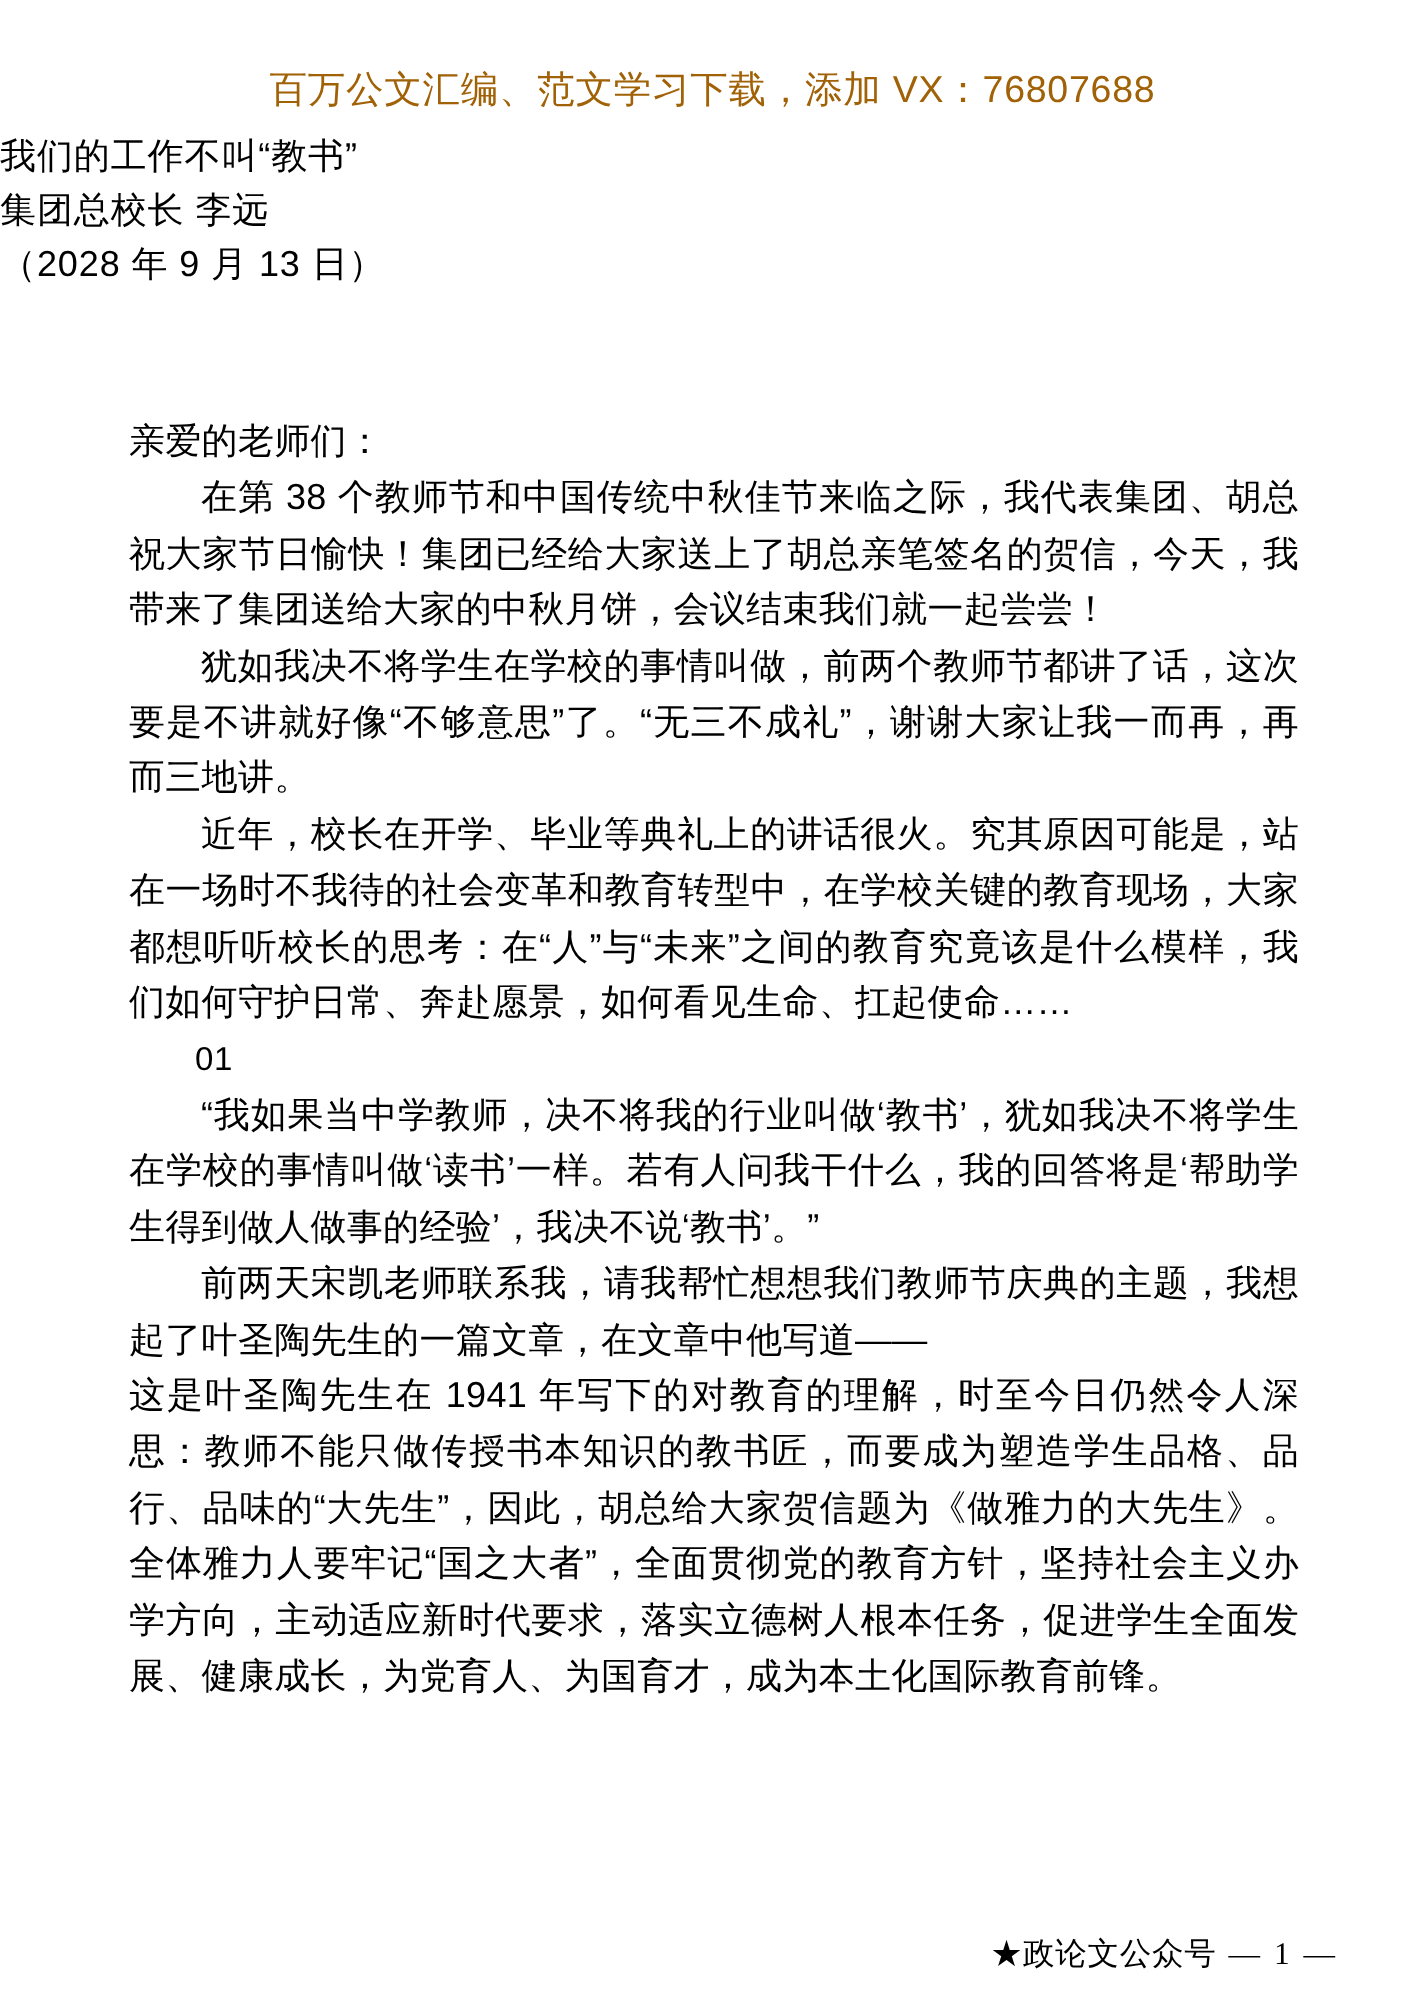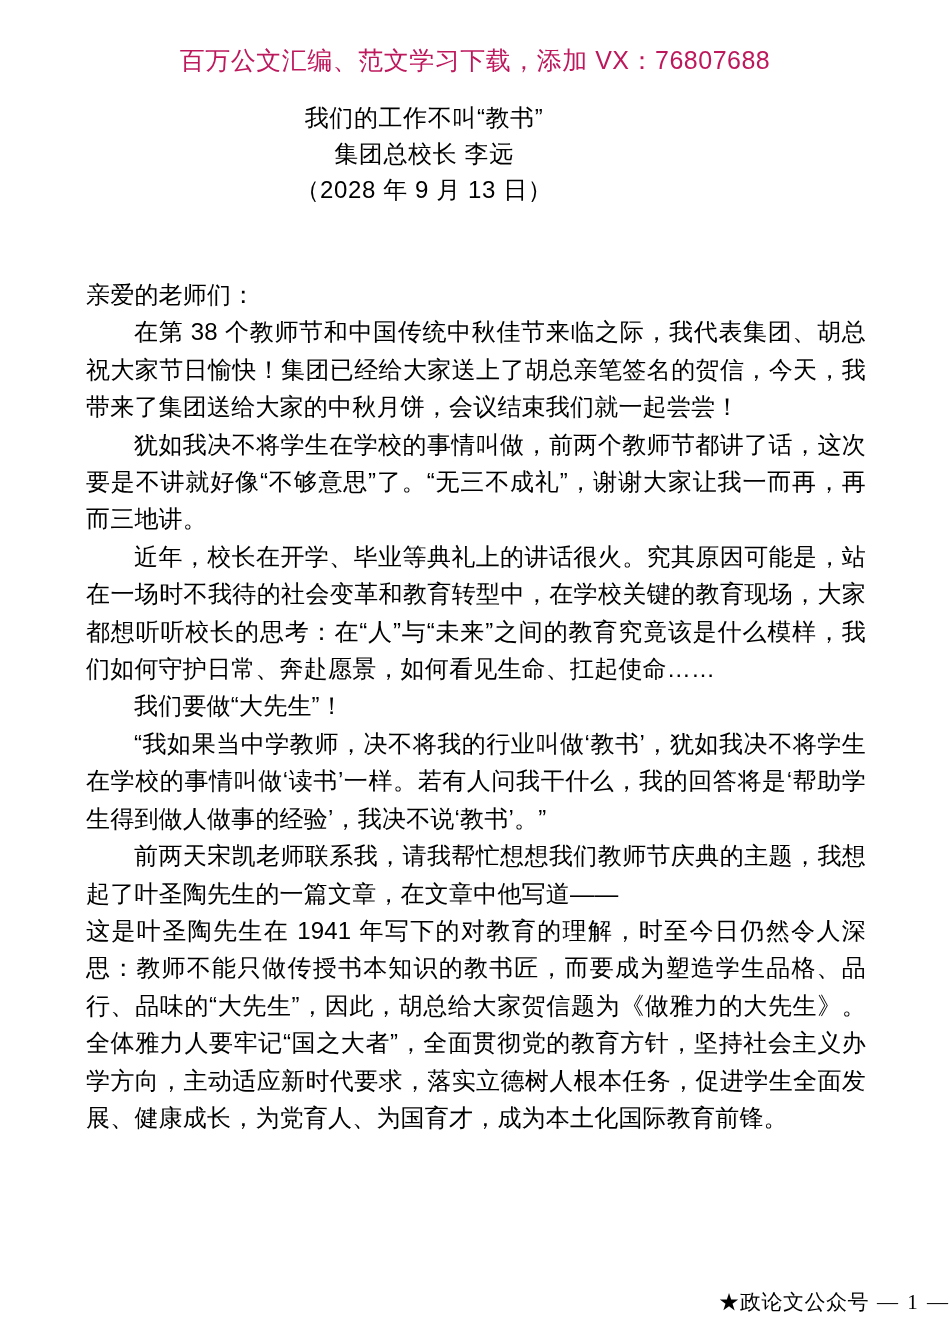--- a/index.html
+++ b/index.html
@@ -30,24 +30,23 @@
     color: #cc2222;
     font-size: 25px;
     line-height: 32px;
     letter-spacing: 0.5px;
     white-space: nowrap;
   }
 
   
   .title-block {
     position: absolute;
-    top: 100px;
+    top: 87px;
     left: 0;
     width: 848px;
-    text-align: center;
   }
   .title-line {
     font-size: 24px;
     line-height: 36px;
     letter-spacing: 0.6px;
     white-space: nowrap;
   }
 
   
   .body-block {
@@ -78,48 +77,49 @@
     margin: 0;
   }
 
   
   .footer {
     position: absolute;
     top: 1288px;
     left: 0;
     width: 950px;
     text-align: right;
+    padding-right: 58px;
     box-sizing: border-box;
     font-family: "Liberation Serif", "DejaVu Serif", serif;
     font-size: 21px;
     line-height: 28px;
     white-space: nowrap;
   }
   .footer .brand { letter-spacing: 0.5px; }
   .footer .pageno { margin-left: 8px; letter-spacing: 2px; }
 </style>
 </head>
 <body>
 
 <div class="page">
 
-  <div class="promo-header" style="color: #be185d;">百万公文汇编、范文学习下载，添加 VX：76807688</div>
+  <div class="promo-header" style="color: #a16207;">百万公文汇编、范文学习下载，添加 VX：76807688</div>
 
   <div class="title-block">
     <div class="title-line">我们的工作不叫“教书”</div>
     <div class="title-line">集团总校长 李远</div>
     <div class="title-line">（2028 年 9 月 13 日）</div>
   </div>
 
   <div class="body-block">
     <p class="para noindent">亲爱的老师们：</p>
     <p class="para indent">在第 38 个教师节和中国传统中秋佳节来临之际，我代表集团、胡总祝大家节日愉快！集团已经给大家送上了胡总亲笔签名的贺信，今天，我带来了集团送给大家的中秋月饼，会议结束我们就一起尝尝！</p>
     <p class="para indent">犹如我决不将学生在学校的事情叫做，前两个教师节都讲了话，这次要是不讲就好像“不够意思”了。“无三不成礼”，谢谢大家让我一而再，再而三地讲。</p>
     <p class="para indent">近年，校长在开学、毕业等典礼上的讲话很火。究其原因可能是，站在一场时不我待的社会变革和教育转型中，在学校关键的教育现场，大家都想听听校长的思考：在“人”与“未来”之间的教育究竟该是什么模样，我们如何守护日常、奔赴愿景，如何看见生命、扛起使命……</p>
-    <p class="para indent">我们要做“大先生”！</p>
+    <p class="section-number">01</p>
     <p class="para indent">“我如果当中学教师，决不将我的行业叫做‘教书’，犹如我决不将学生在学校的事情叫做‘读书’一样。若有人问我干什么，我的回答将是‘帮助学生得到做人做事的经验’，我决不说‘教书’。”</p>
     <p class="para indent">前两天宋凯老师联系我，请我帮忙想想我们教师节庆典的主题，我想起了叶圣陶先生的一篇文章，在文章中他写道——</p>
     <p class="para noindent">这是叶圣陶先生在 1941 年写下的对教育的理解，时至今日仍然令人深思：教师不能只做传授书本知识的教书匠，而要成为塑造学生品格、品行、品味的“大先生”，因此，胡总给大家贺信题为《做雅力的大先生》。全体雅力人要牢记“国之大者”，全面贯彻党的教育方针，坚持社会主义办学方向，主动适应新时代要求，落实立德树人根本任务，促进学生全面发展、健康成长，为党育人、为国育才，成为本土化国际教育前锋。</p>
   </div>
 
   <div class="footer">
     <span class="brand">★政论文公众号</span><span class="pageno">— 1 —</span>
   </div>
 
 </div>

